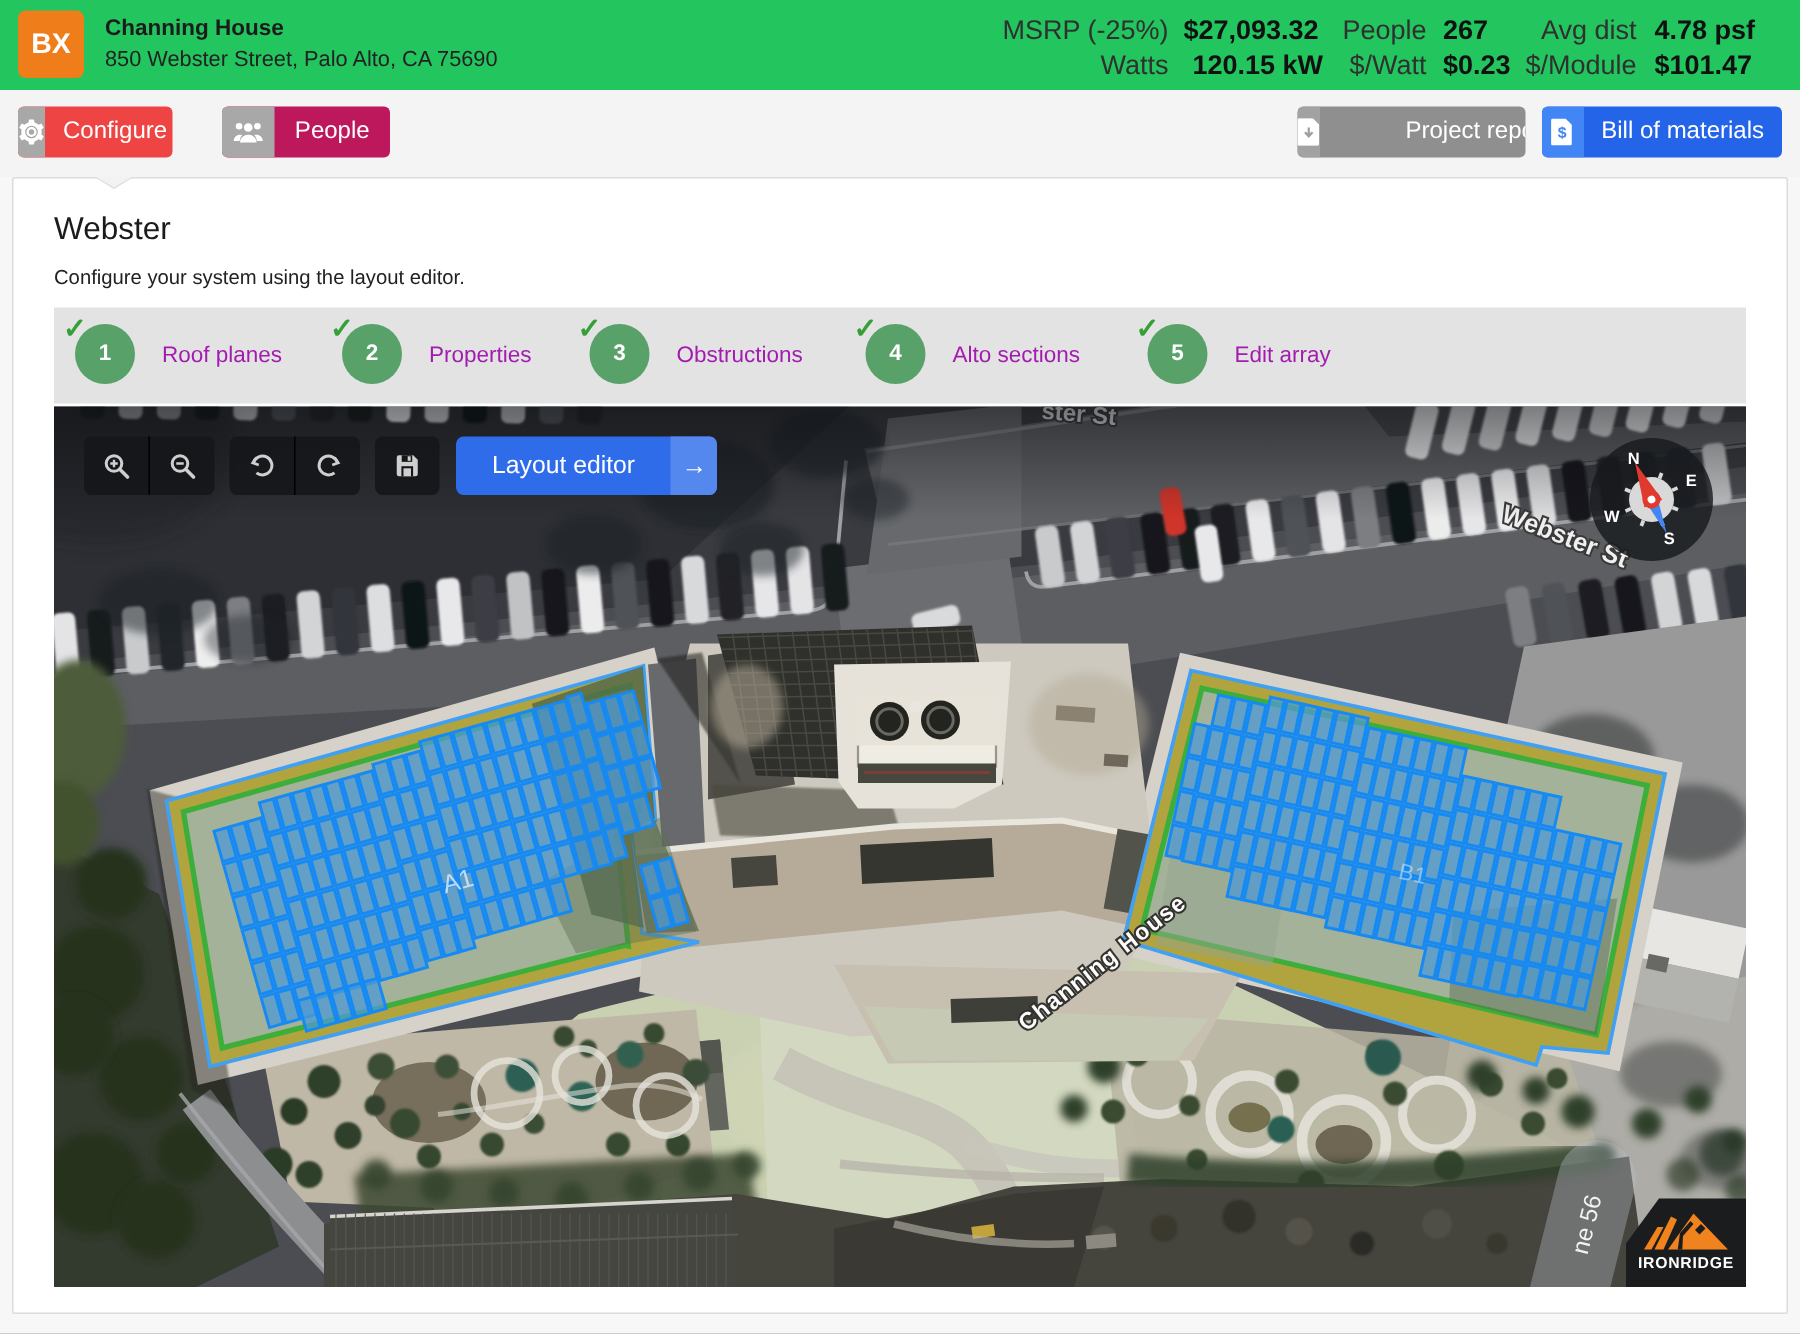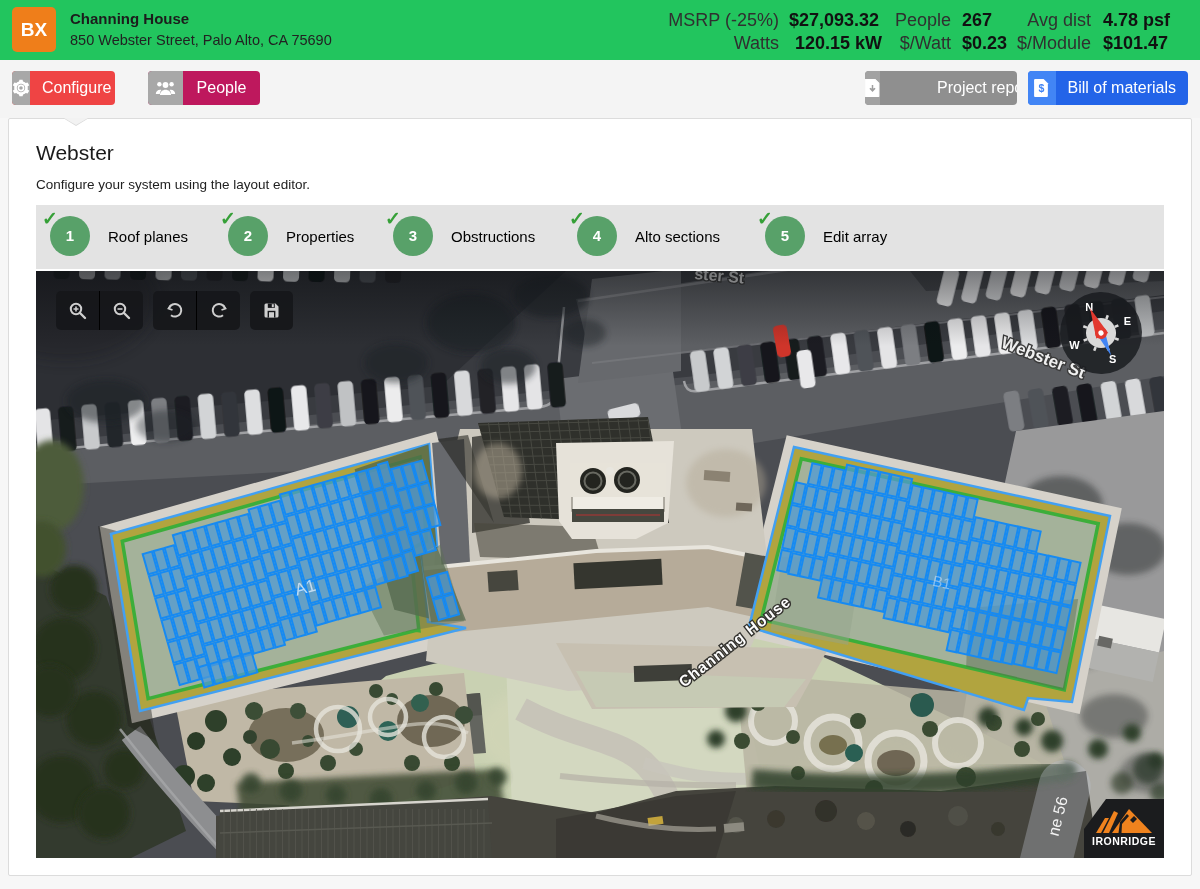--- a/index.html
+++ b/index.html
@@ -28,21 +28,21 @@
     border-left:12px solid transparent; border-right:12px solid transparent; border-top:7px solid #f2f2f2; }
   .notch2 { position:absolute; left:54px; top:-1px; width:0; height:0;
     border-left:13px solid transparent; border-right:13px solid transparent; border-top:8px solid #dadada; }
   .ltitle { position:absolute; left:27px; top:22px; font-size:21px; color:#1b1b1b; }
   .lsub { position:absolute; left:27px; top:58px; font-size:13.5px; color:#222; }
   .steps { position:absolute; left:27px; top:86px; width:1128px; height:64px; background:#e3e3e3; }
   .step { position:absolute; top:0; height:64px; }
   .scir { position:absolute; top:11px; width:40px; height:40px; border-radius:50%; background:#58a169;
     color:#fff; font-size:15px; font-weight:bold; text-align:center; line-height:40px; }
   .schk { position:absolute; top:2px; left:-8px; color:#36a038; font-size:19px; font-weight:bold; }
-  .slbl { position:absolute; left:58px; top:23px; font-size:15px; color:#000000; white-space:nowrap; }
+  .slbl { position:absolute; left:58px; top:23px; font-size:15px; color:#a21caf; white-space:nowrap; }
   .map { position:absolute; left:27px; top:152px; width:1128px; height:587px; overflow:hidden; background:#585a5e; }
   
   .mbtn { position:absolute; background:rgba(22,23,26,0.92); border-radius:5px; display:flex; }
   .mbtn .mi { width:43px; height:39px; display:flex; align-items:center; justify-content:center; }
   .mbtn .sep { width:1px; background:#000; }
   .ledit { position:absolute; left:268px; top:20px; height:39px; background:#2e6cea; border-radius:5px;
     display:flex; align-items:center; color:#fff; font-size:16.5px; }
   .ledit .tx { padding:0 24px; }
   .ledit .ar { width:31px; height:39px; background:#5588ef; display:flex; align-items:center;
     justify-content:center; border-radius:0 5px 5px 0; font-size:17px; }
@@ -892,14 +892,18 @@
       <div class="mi">
           <svg width="17" height="17" viewBox="0 0 17 17">
             <path d="M1.5 3A1.5 1.5 0 0 1 3 1.5h9.5L15.5 4.5V14a1.5 1.5 0 0 1-1.5 1.5H3A1.5 1.5 0 0 1 1.5 14z" fill="#cfcfcf"></path>
             <rect x="4.6" y="8.8" width="7.8" height="6.7" fill="#16171a"></rect>
             <rect x="6" y="10.2" width="5" height="5.3" fill="#cfcfcf"></rect>
             <rect x="4.8" y="1.5" width="7" height="4.4" fill="#16171a"></rect>
             <rect x="8.8" y="2.2" width="2" height="3" fill="#cfcfcf"></rect>
           </svg>
         </div>
     </div>
+    <div class="ledit">
+        <div class="tx">Layout editor</div>
+        <div class="ar">→</div>
+      </div>
   </div>
 </div>
 
 </body></html>

